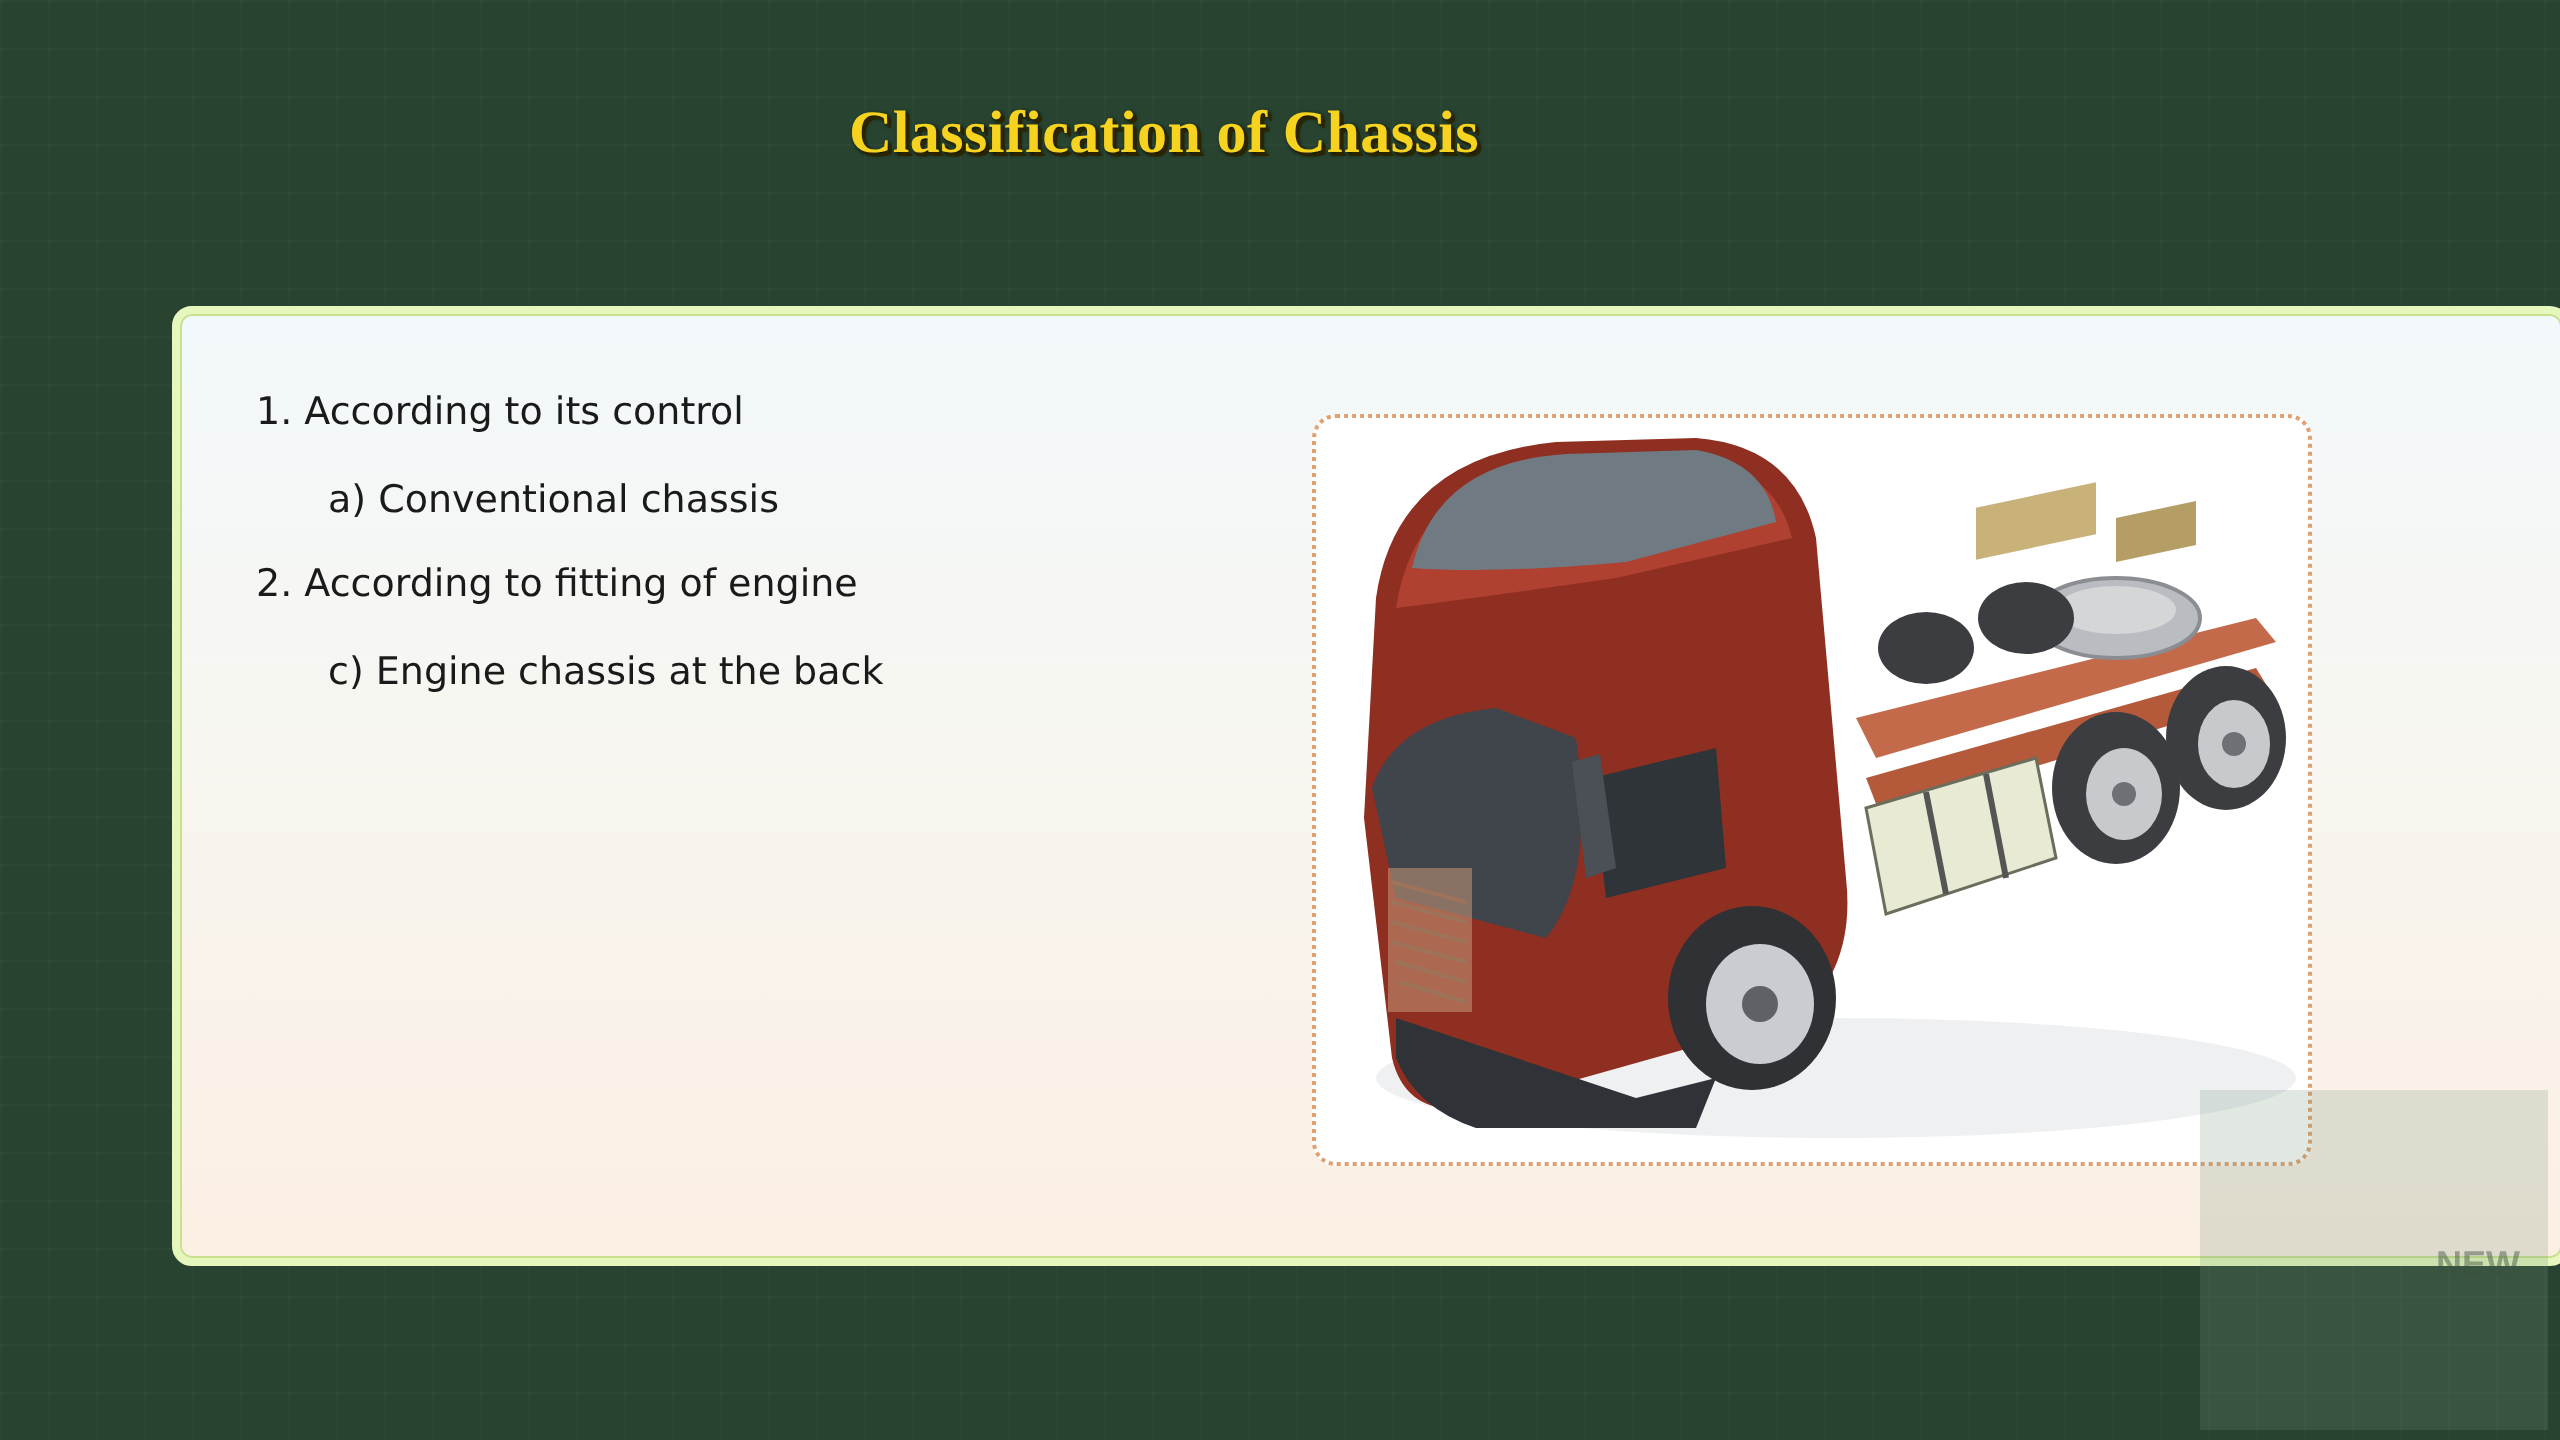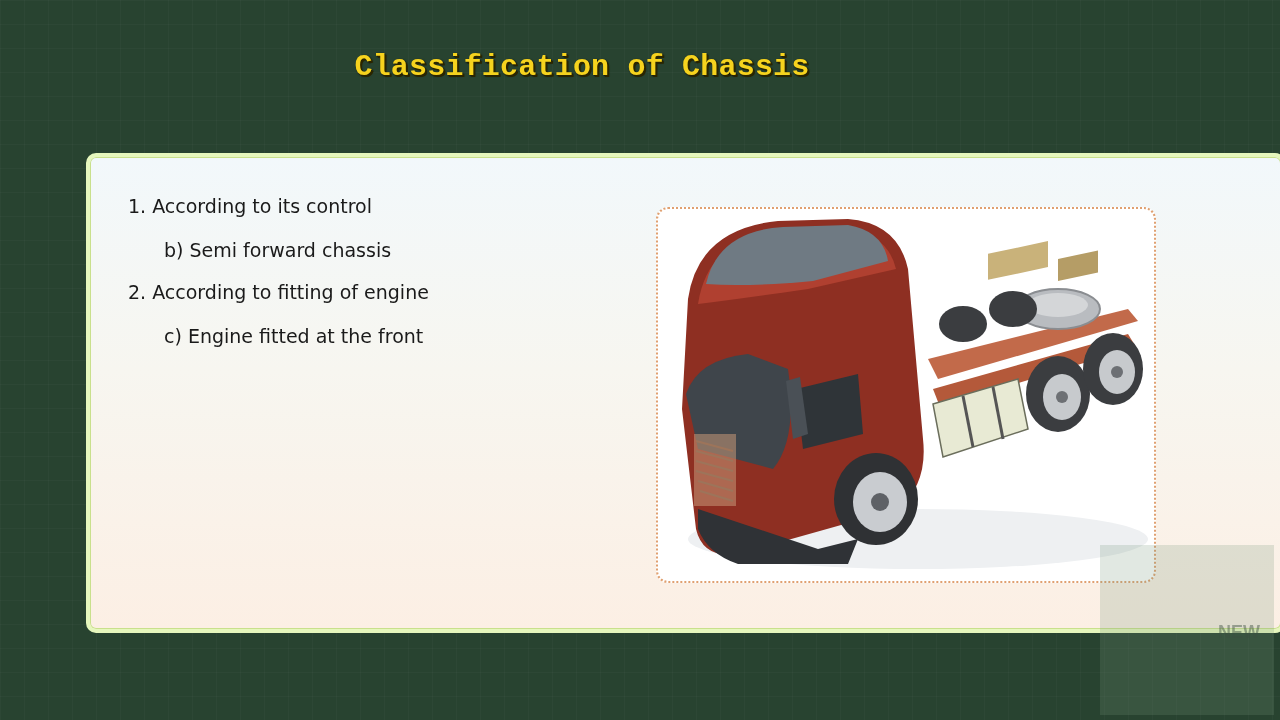--- a/index.html
+++ b/index.html
@@ -10,21 +10,21 @@
       linear-gradient(rgba(255,255,255,0.025) 1px, transparent 1px),
       linear-gradient(90deg, rgba(255,255,255,0.025) 1px, transparent 1px);
     background-size: 24px 24px;
     position: relative;
     font-family: "DejaVu Sans", sans-serif;
   }
   .slide-title {
     position: absolute;
     left: 0; top: 50px; width: 1164px;
     text-align: center;
-    font-family: Liberation Mono, monospace;
+    font-family: Liberation Serif, serif;
     font-weight: bold;
     font-size: 30px;
     color: #f6d31e;
     text-shadow: 2px 2px 0 #2a2500, 1px 1px 2px #000;
     letter-spacing: 0.2px;
   }
   .card {
     position: absolute;
     left: 86px; top: 153px;
     width: 1199px; height: 480px;
@@ -81,25 +81,25 @@
 </style>
 </head>
 <body>
 
 <div class="slide-title">Classification of Chassis</div>
 
 <div class="card">
   <div class="outline">
     <div>
       <div class="heading">1. According to its control</div>
-      <div class="sub">b) Semi forward chassis</div>
+      <div class="sub">a) Conventional chassis</div>
     </div>
     <div class="group2">
       <div class="heading">2. According to fitting of engine</div>
-      <div class="sub">c) Engine fitted at the front</div>
+      <div class="sub">c) Engine chassis at the back</div>
     </div>
   </div>
 
   <div class="image-frame">
     <svg width="496" height="372" viewBox="0 0 496 372" role="img" aria-label="3D illustration of a red truck cab with exposed chassis, fuel tanks, fifth wheel coupling and rear tandem axles">
 
       <ellipse cx="260" cy="330" rx="230" ry="30" fill="#eef0f2"></ellipse>
 
       <polygon points="270,150 470,100 480,112 280,170" fill="#c26a4a"></polygon>
       <polygon points="275,180 470,125 478,138 282,198" fill="#b4593a"></polygon>

